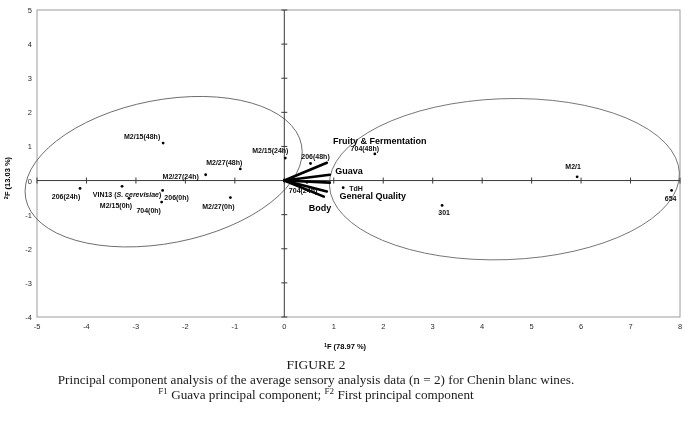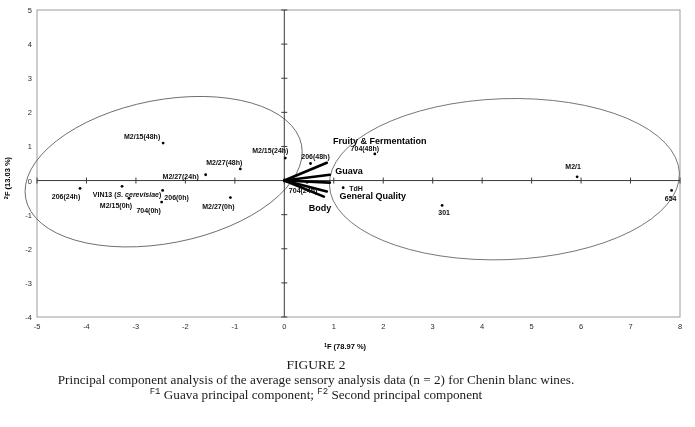--- a/index.html
+++ b/index.html
@@ -3,21 +3,21 @@
 <meta charset="utf-8">
 <style>
   html,body{margin:0;padding:0;background:#ffffff;}
   .page{width:695px;height:427px;background:#ffffff;position:relative;overflow:hidden;
         font-family:"Liberation Sans", sans-serif;}
   svg text{font-family:"Liberation Sans", sans-serif;}
   .caption{position:absolute;left:0;top:357px;width:632px;text-align:center;
            font-family:"Liberation Serif", serif;color:#1a1a1a;line-height:15px;}
   .caption .fig-title{font-size:13.5px;}
   .caption .fig-line{font-size:13.2px;}
-  .caption sup{font-size:9px;line-height:0;font-family:Liberation Mono, monospace;}
+  .caption sup{font-size:9px;line-height:0;}
 </style>
 </head>
 <body>
 
 <div class="page">
   <svg id="plot" width="695" height="357" viewBox="0 0 695 357">
       <rect x="37" y="10" width="643" height="307" fill="none" stroke="#9c9c9c" stroke-width="1"></rect>
       <ellipse cx="163.62153846153848" cy="171.6866666666667" rx="140.4707692307692" ry="71.63333333333334" fill="none" stroke="#565656" stroke-width="0.8" transform="rotate(-11 163.62153846153848 171.6866666666667)"></ellipse>
       <ellipse cx="504.4115384615384" cy="179.19111111111113" rx="175.09384615384616" ry="80.50222222222223" fill="none" stroke="#565656" stroke-width="0.8" transform="rotate(-2 504.4115384615384 179.19111111111113)"></ellipse>
       <line x1="37" y1="180.55555555555557" x2="680" y2="180.55555555555557" stroke="#3a3a3a" stroke-width="1"></line>
@@ -112,15 +112,15 @@
       <circle cx="577.12" cy="176.80333333333334" r="1.4" fill="#000000"></circle>
       <text x="573.12" y="168.80333333333334" text-anchor="middle" font-size="7" font-weight="bold" fill="#0d0d0d">M2/1</text>
       <circle cx="671.5915384615384" cy="190.4477777777778" r="1.4" fill="#000000"></circle>
       <text x="670.5915384615384" y="201.4477777777778" text-anchor="middle" font-size="7" font-weight="bold" fill="#0d0d0d">654</text>
       <text x="345" y="349" text-anchor="middle" font-size="7.5" font-weight="bold" fill="#000"><tspan font-size="5.5" dy="-2">1</tspan><tspan dy="2">F (78.97 %)</tspan></text>
       <text x="10" y="178" text-anchor="middle" font-size="7.5" font-weight="bold" fill="#000" transform="rotate(-90 10 178)"><tspan font-size="5.5" dy="-2">2</tspan><tspan dy="2">F (13.03 %)</tspan></text>
     </svg>
   <div class="caption">
     <div class="fig-title">FIGURE 2</div>
     <div class="fig-line">Principal component analysis of the average sensory analysis data (n = 2) for Chenin blanc wines.</div>
-    <div class="fig-line"><sup>F1</sup><span> Guava principal component; </span><sup>F2</sup><span> Second principal component</span></div>
+    <div class="fig-line"><sup>F1</sup><span> Guava principal component; </span><sup>F2</sup><span> First principal component</span></div>
   </div>
 </div>
 
 </body></html>

